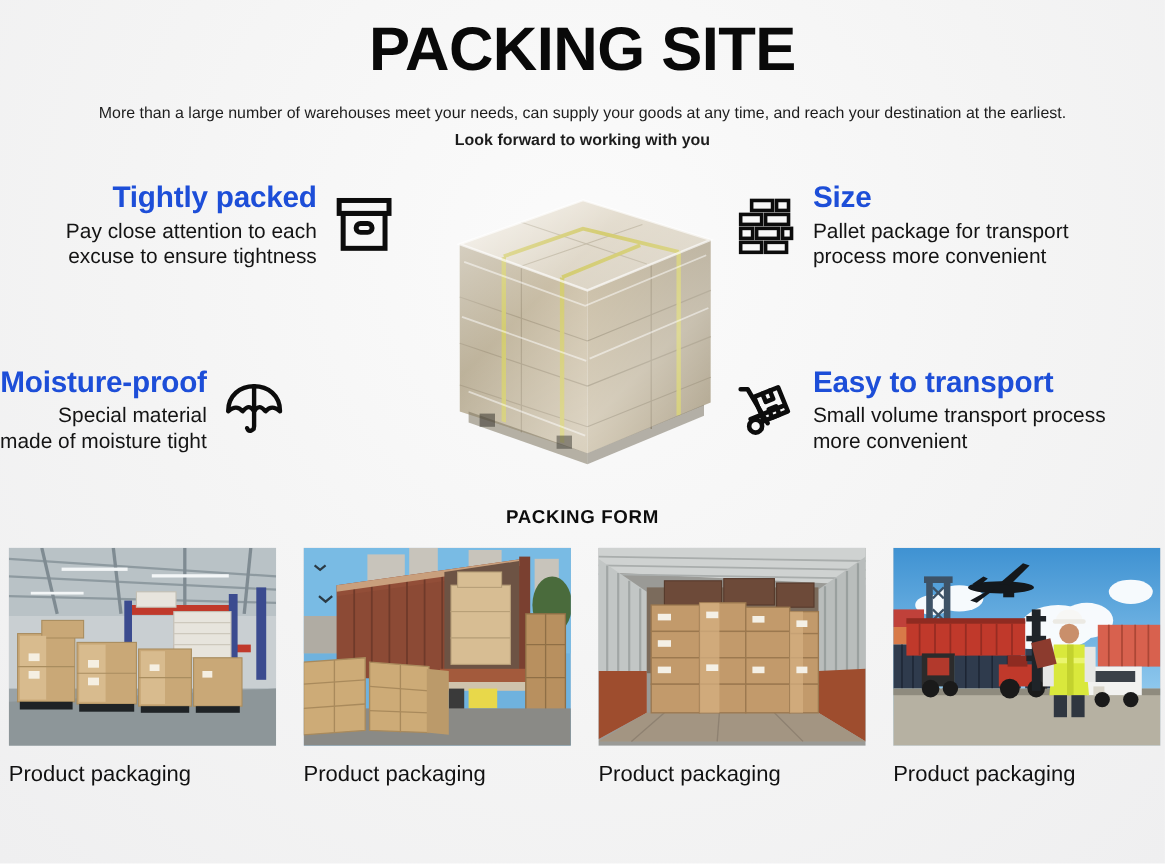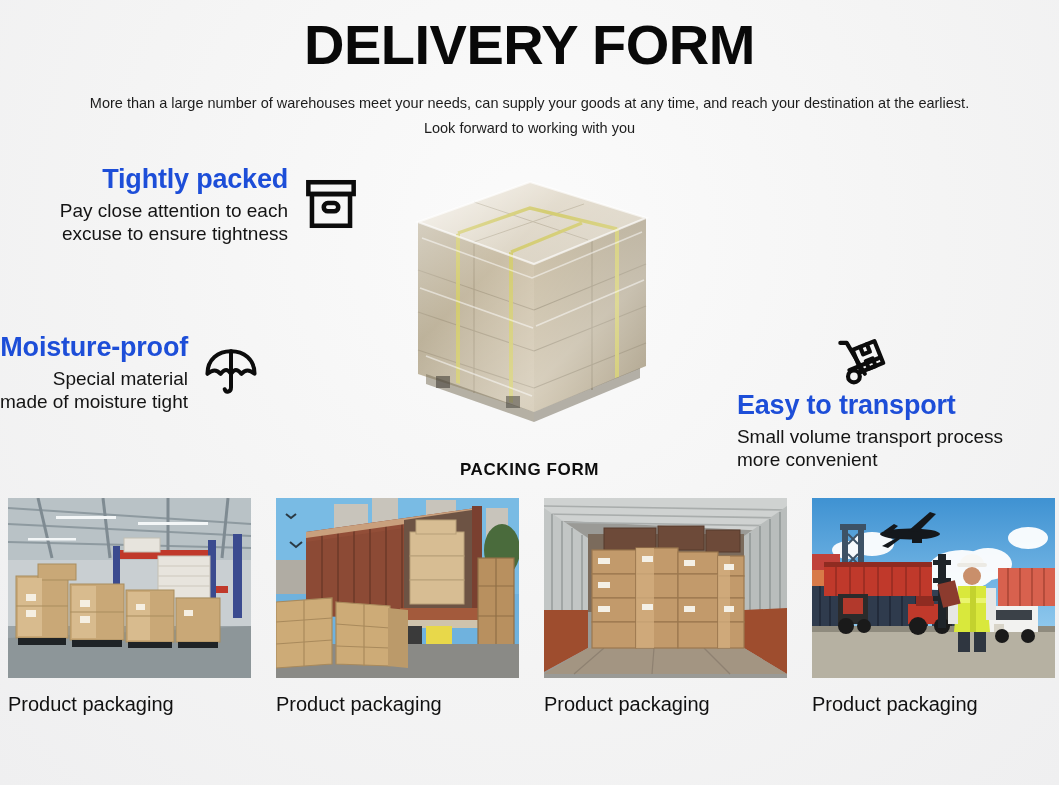--- a/index.html
+++ b/index.html
@@ -20,21 +20,21 @@
   .header { text-align:center; padding-top:16px; }
   .title {
     font-size:56px; font-weight:bold; letter-spacing:-0.5px;
     line-height:1.05; color:#090909; margin:0;
     font-family:"Liberation Sans", sans-serif;
   }
   .subtitle {
     font-size:14.5px; color:#1d1d1d; margin:16px auto 0; line-height:1.75;
     max-width:980px; font-weight:500;
   }
-  .subtitle .line2 { display:block; }
+  .subtitle .line2 { display:block;font-weight:bold; }
 
   
   .features { position:relative; height:300px; margin-top:14px; }
 
   .feat { position:absolute; display:flex; align-items:center; }
   .feat-left  { flex-direction:row; }
   .feat-right { flex-direction:row; }
 
   .feat-text-right { text-align:right; padding-right:14px; }
   .feat-text-left  { text-align:left;  padding-left:14px; }
@@ -47,21 +47,21 @@
   .feat p {
     margin:0; font-size:19px; color:#141414; line-height:1.22; font-weight:400;
   }
 
   .ico { width:58px; height:58px; flex:0 0 58px; }
   .ico svg { width:100%; height:100%; display:block; }
 
   #feat-tight   { left:0;   top:8px;   width:360px; justify-content:flex-end; }
   #feat-moist   { left:0;   top:176px; width:360px; }
   #feat-size    { right:0;  top:8px;   width:392px; justify-content:flex-start;}
-  #feat-trans   { right:0;  top:176px; width:392px; justify-content:flex-start;flex-direction:column;}
+  #feat-trans   { right:0;  top:176px; width:392px; justify-content:flex-start;}
 
   
   .pallet-wrap {
     position:absolute; left:50%; transform:translateX(-50%);
     top:4px; width:268px; height:280px;
   }
   .pallet-wrap svg { width:100%; height:100%; display:block; }
 
   
   .packing-form {
@@ -83,21 +83,21 @@
   .thumb-cap {
     margin-top:14px; font-size:20px; color:#111; line-height:1.2;
   }
 </style>
 </head>
 <body>
 
 <div class="page">
 
   <div class="header">
-    <h1 class="title">DELIVERY FORM</h1>
+    <h1 class="title">PACKING SITE</h1>
     <div class="subtitle">
       <span>More than a large number of warehouses meet your needs, can supply your goods at any time, and reach your destination at the earliest.</span>
       <span class="line2">Look forward to working with you</span>
     </div>
   </div>
 
   <div class="features">
 
     <div class="feat feat-left" id="feat-tight">
       <div class="feat-text-right">
@@ -199,20 +199,40 @@
         </g>
         <path d="M22,62 L134,22 L250,58 L138,104 Z" fill="none" stroke="#ffffff" stroke-width="2.2" opacity="0.65"></path>
 
         <polygon points="30,214 138,252 138,262 30,224" fill="#7d745f" opacity="0.55"></polygon>
         <polygon points="138,252 244,208 244,218 138,262" fill="#6d6554" opacity="0.5"></polygon>
         <rect x="40" y="216" width="14" height="12" fill="#3a372f" opacity="0.55"></rect>
         <rect x="110" y="236" width="14" height="12" fill="#3a372f" opacity="0.5"></rect>
       </svg>
     </div>
 
+    <div class="feat feat-right" id="feat-size">
+      <span class="ico">
+        <svg viewBox="0 0 64 64" fill="none" stroke="#0c0c0c" stroke-width="3.6">
+          <rect x="18" y="8" width="21" height="10"></rect>
+          <rect x="43" y="8" width="12" height="10"></rect>
+          <rect x="7" y="22" width="21" height="10"></rect>
+          <rect x="32" y="22" width="23" height="10"></rect>
+          <rect x="7" y="36" width="12" height="10"></rect>
+          <rect x="23" y="36" width="22" height="10"></rect>
+          <rect x="49" y="36" width="9" height="10"></rect>
+          <rect x="7" y="50" width="21" height="10"></rect>
+          <rect x="32" y="50" width="21" height="10"></rect>
+        </svg>
+      </span>
+      <div class="feat-text-left">
+        <h3>Size</h3>
+        <p>Pallet package for transport</p>
+        <p>process more convenient</p>
+      </div>
+    </div>
 
     <div class="feat feat-right" id="feat-trans">
       <span class="ico">
         <svg viewBox="0 0 64 64" fill="none" stroke="#0c0c0c" stroke-width="4.6" stroke-linecap="round" stroke-linejoin="round">
           <path d="M7 12 L14 12 L34 46"></path>
           <path d="M17 42 L49 29"></path>
           <circle cx="22" cy="49" r="6.5"></circle>
           <g transform="rotate(-22 37 26)">
             <rect x="24" y="14" width="26" height="26"></rect>
             <path d="M33 14 L33 23 L41 23 L41 14"></path>

